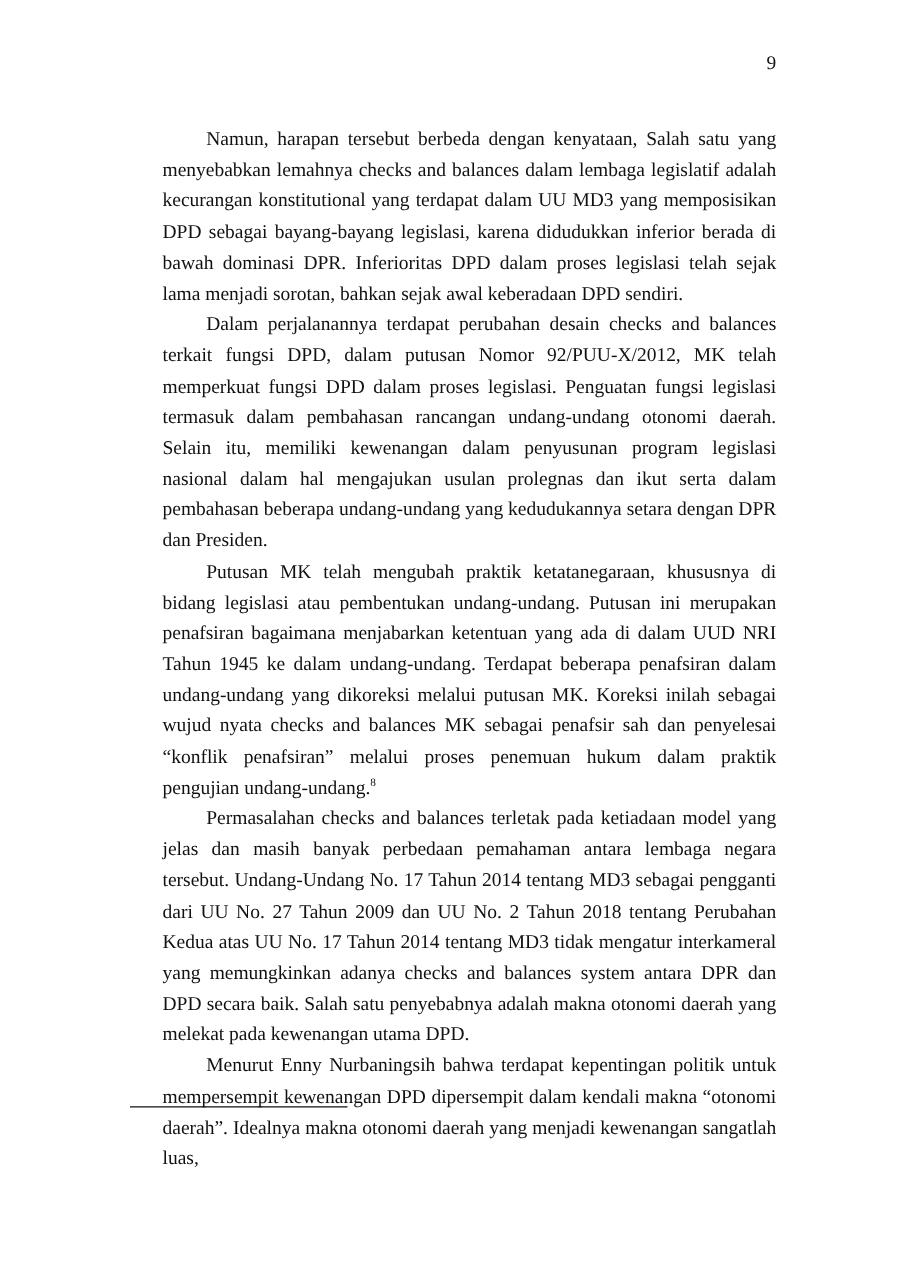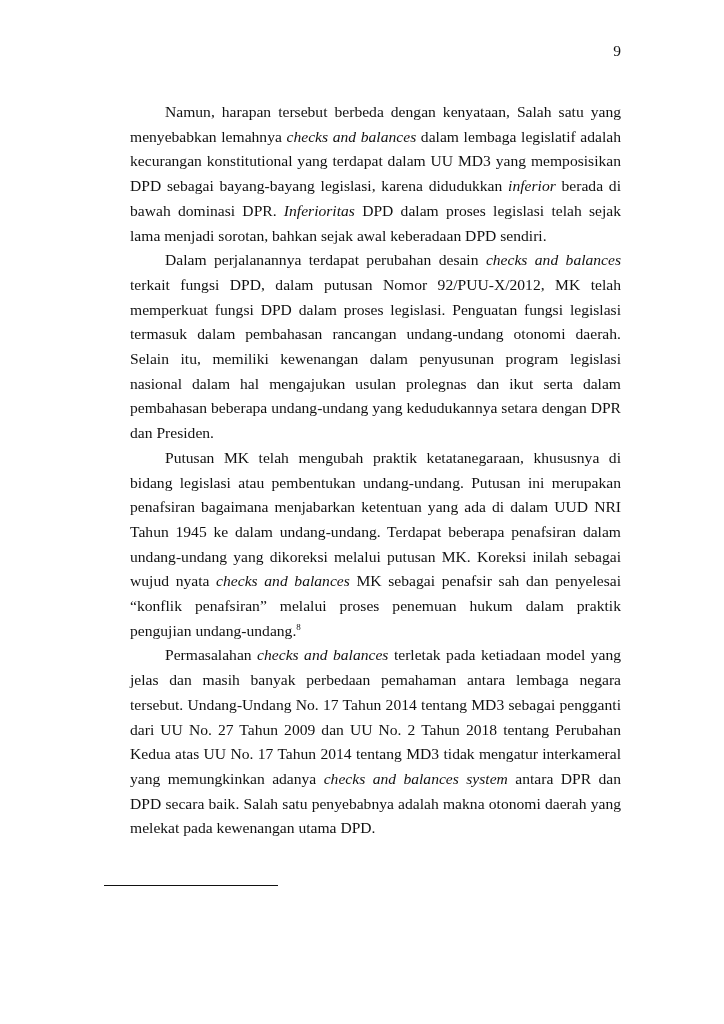--- a/index.html
+++ b/index.html
@@ -14,21 +14,21 @@
     text-align: right; font-size: 15.5px; line-height: 18px;
   }
   .body-text {
     position: absolute; left: 130px; top: 100px; width: 491px;
     font-size: 15.6px; line-height: 24.7px;
   }
   .para {
     margin: 0; text-align: justify; text-indent: 35px;
     text-align-last: left;
   }
-  .para span.it { font-style: italic; }
+  .para span.it { }
   sup.fnref { font-size: 9px; line-height: 0; vertical-align: 6px; }
   .fn-rule {
     position: absolute; left: 104px; top: 885px; width: 174px; height: 0;
     border-top: 1px solid #111111;
   }
   .footnote {
     position: absolute; left: 104px; top: 891px; width: 517px;
     font-size: 12.1px; line-height: 15px; text-align: justify;
     text-indent: 33px; text-align-last: left;
   }
@@ -52,19 +52,22 @@
     </p>
 
     <p class="para">
       <span>Putusan MK telah mengubah praktik ketatanegaraan, khususnya di bidang legislasi atau pembentukan undang-undang. Putusan ini merupakan penafsiran bagaimana menjabarkan ketentuan yang ada di dalam UUD NRI Tahun 1945 ke dalam undang-undang. Terdapat beberapa penafsiran dalam undang-undang yang dikoreksi melalui putusan MK. Koreksi inilah sebagai wujud nyata </span><span class="it">checks and balances</span><span> MK sebagai penafsir sah dan penyelesai “konflik penafsiran” melalui proses penemuan hukum dalam praktik pengujian undang-undang.</span><sup class="fnref">8</sup>
     </p>
 
     <p class="para">
       <span>Permasalahan </span><span class="it">checks and balances</span><span> terletak pada ketiadaan model yang jelas dan masih banyak perbedaan pemahaman antara lembaga negara tersebut. Undang-Undang No. 17 Tahun 2014 tentang MD3 sebagai pengganti dari UU No. 27 Tahun 2009 dan UU No. 2 Tahun 2018 tentang Perubahan Kedua atas UU No. 17 Tahun 2014 tentang MD3 tidak mengatur interkameral yang memungkinkan adanya </span><span class="it">checks and balances system</span><span> antara DPR dan DPD secara baik. Salah satu penyebabnya adalah makna otonomi daerah yang melekat pada kewenangan utama DPD.</span>
     </p>
 
+    <p class="para">
+      <span>Menurut Enny Nurbaningsih bahwa terdapat kepentingan politik untuk mempersempit kewenangan DPD dipersempit dalam kendali makna “otonomi daerah”. Idealnya makna otonomi daerah yang menjadi kewenangan sangatlah luas,</span>
+    </p>
 
   </div>
 
   <div class="fn-rule"></div>
 
 
 </div>
 
 </body></html>

